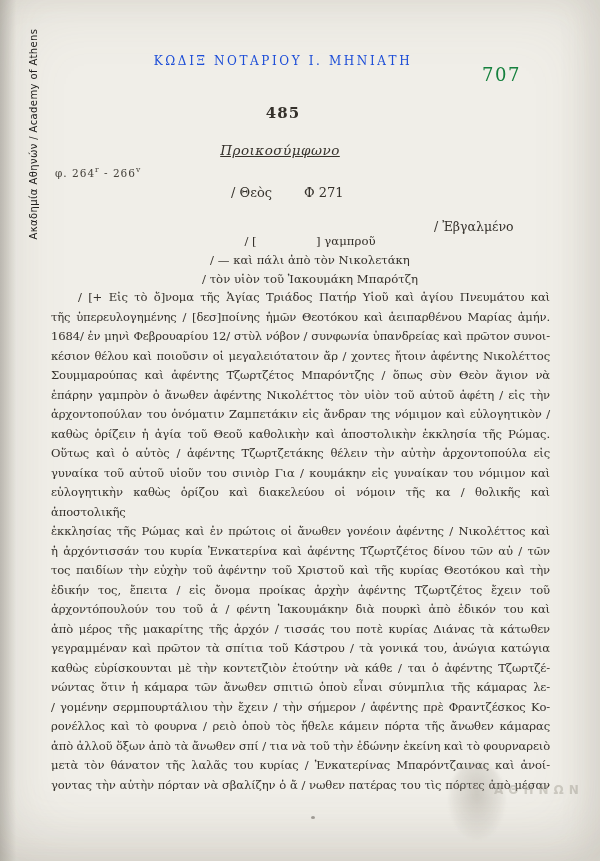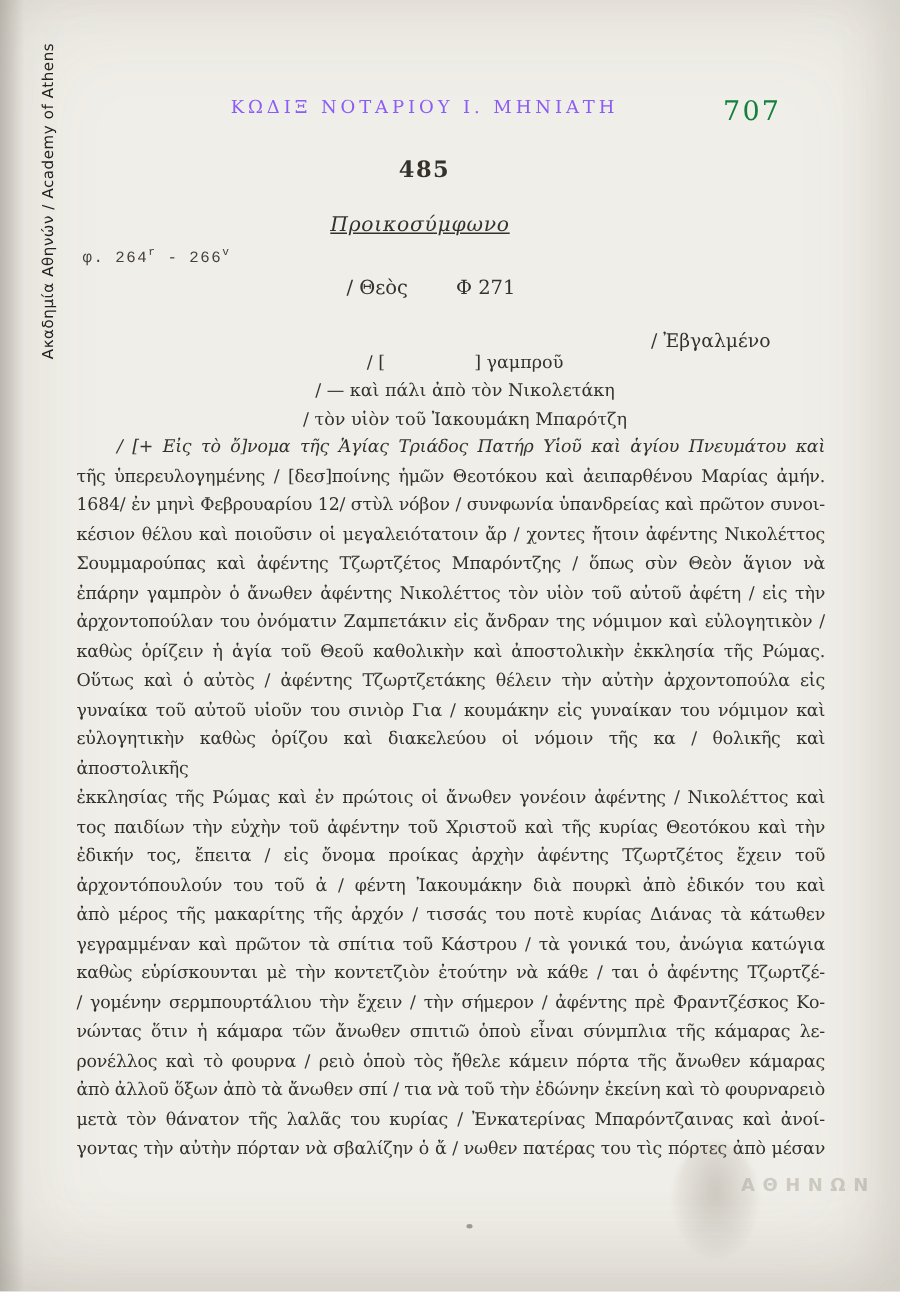--- a/index.html
+++ b/index.html
@@ -32,44 +32,43 @@
   .vertical-mark {
     position: absolute; left: 33px; top: 134px;
     transform: translate(-50%, -50%) rotate(-90deg);
     white-space: nowrap;
     font-family: "DejaVu Sans", sans-serif;
     font-size: 10px; letter-spacing: 0.4px;
     color: #21201e;
   }
 
   .running-head {
-    position: absolute; top: 64px; left: 283px;
+    position: absolute; top: 54px; left: 283px;
     transform: translateX(-50%);
     font-size: 12px; letter-spacing: 2.6px;
-    white-space: nowrap; color: #8b5cf6;
+    white-space: nowrap; color: #1d4ed8;
   }
   .page-number {
     position: absolute; top: 64px; left: 482px;
     font-size: 18px; letter-spacing: 1.5px; color: #15803d;
   }
   .doc-number {
     position: absolute; top: 104px; left: 283px;
     transform: translateX(-50%);
     font-size: 15px; font-weight: bold; letter-spacing: 1px;
   }
   .doc-title {
     position: absolute; top: 142px; left: 280px;
     transform: translateX(-50%);
     font-size: 13.5px; font-style: italic; letter-spacing: 0.5px; text-decoration: underline;
   }
   .folio-note {
     position: absolute; top: 165px; left: 55px;
     font-size: 10.5px; letter-spacing: 1px; color: #45413a;
     white-space: pre;
-    font-family: Liberation Mono, monospace;
   }
   .folio-note sup { font-size: 7.5px; }
   .invocation {
     position: absolute; top: 185px; left: 231px;
     font-size: 13px; display: flex; gap: 32px; white-space: pre;
   }
   .extracted {
     position: absolute; top: 203px; left: 434px;
     font-size: 12.5px;
     margin-top: 16px;
@@ -85,21 +84,21 @@
 
   .body-block {
     position: absolute; top: 288px; left: 51px; width: 499px;
   }
   .body-line {
     font-size: 11.6px; line-height: 19.5px;
     letter-spacing: -0.15px;
     text-align: justify;
     text-align-last: justify;
   }
-  .body-line:first-child { padding-left: 27px; font-style: italic; }
+  .body-line:first-child { padding-left: 27px; }
 
   
   .stamp-blob {
     position: absolute; left: 448px; top: 762px;
     width: 58px; height: 78px;
     background: radial-gradient(ellipse at 50% 40%, rgba(148,142,130,0.38), rgba(148,142,130,0.12) 55%, rgba(148,142,130,0) 75%);
     filter: blur(1.5px);
     border-radius: 50%;
     pointer-events: none;
   }
@@ -154,28 +153,29 @@
       <div class="body-line">1684/ ἐν μηνὶ Φεβρουαρίου 12/ στὺλ νόβον / συνφωνία ὑπανδρείας καὶ πρῶτον συνοι-</div>
       <div class="body-line">κέσιον θέλου καὶ ποιοῦσιν οἱ μεγαλειότατοιν ἄρ / χοντες ἤτοιν ἀφέντης Νικολέττος</div>
       <div class="body-line">Σουμμαρούπας καὶ ἀφέντης Τζωρτζέτος Μπαρόντζης / ὅπως σὺν Θεὸν ἅγιον νὰ</div>
       <div class="body-line">ἐπάρην γαμπρὸν ὁ ἄνωθεν ἀφέντης Νικολέττος τὸν υἱὸν τοῦ αὐτοῦ ἀφέτη / εἰς τὴν</div>
       <div class="body-line">ἀρχοντοπούλαν του ὀνόματιν Ζαμπετάκιν εἰς ἄνδραν της νόμιμον καὶ εὐλογητικὸν /</div>
       <div class="body-line">καθὼς ὁρίζειν ἡ ἁγία τοῦ Θεοῦ καθολικὴν καὶ ἀποστολικὴν ἐκκλησία τῆς Ρώμας.</div>
       <div class="body-line">Οὕτως καὶ ὁ αὐτὸς / ἀφέντης Τζωρτζετάκης θέλειν τὴν αὐτὴν ἀρχοντοπούλα εἰς</div>
       <div class="body-line">γυναίκα τοῦ αὐτοῦ υἱοῦν του σινιὸρ Για / κουμάκην εἰς γυναίκαν του νόμιμον καὶ</div>
       <div class="body-line">εὐλογητικὴν καθὼς ὁρίζου καὶ διακελεύου οἱ νόμοιν τῆς κα / θολικῆς καὶ ἀποστολικῆς</div>
       <div class="body-line">ἐκκλησίας τῆς Ρώμας καὶ ἐν πρώτοις οἱ ἄνωθεν γονέοιν ἀφέντης / Νικολέττος καὶ</div>
+      <div class="body-line">ἡ ἀρχόντισσάν του κυρία Ἐνκατερίνα καὶ ἀφέντης Τζωρτζέτος δίνου τῶν αὐ / τῶν</div>
       <div class="body-line">τος παιδίων τὴν εὐχὴν τοῦ ἀφέντην τοῦ Χριστοῦ καὶ τῆς κυρίας Θεοτόκου καὶ τὴν</div>
       <div class="body-line">ἐδικήν τος, ἔπειτα / εἰς ὄνομα προίκας ἀρχὴν ἀφέντης Τζωρτζέτος ἔχειν τοῦ</div>
       <div class="body-line">ἀρχοντόπουλούν του τοῦ ἀ / φέντη Ἰακουμάκην διὰ πουρκὶ ἀπὸ ἐδικόν του καὶ</div>
       <div class="body-line">ἀπὸ μέρος τῆς μακαρίτης τῆς ἀρχόν / τισσάς του ποτὲ κυρίας Διάνας τὰ κάτωθεν</div>
       <div class="body-line">γεγραμμέναν καὶ πρῶτον τὰ σπίτια τοῦ Κάστρου / τὰ γονικά του, ἀνώγια κατώγια</div>
       <div class="body-line">καθὼς εὑρίσκουνται μὲ τὴν κοντετζιὸν ἐτούτην νὰ κάθε / ται ὁ ἀφέντης Τζωρτζέ-</div>
+      <div class="body-line">νώντας ὅτιν ἡ κάμαρα τῶν ἄνωθεν σπιτιῶ ὁποὺ εἶναι σύνμπλια τῆς κάμαρας λε-</div>
       <div class="body-line">/ γομένην σερμπουρτάλιου τὴν ἔχειν / τὴν σήμερον / ἀφέντης πρὲ Φραντζέσκος Κο-</div>
-      <div class="body-line">νώντας ὅτιν ἡ κάμαρα τῶν ἄνωθεν σπιτιῶ ὁποὺ εἶναι σύνμπλια τῆς κάμαρας λε-</div>
       <div class="body-line">ρονέλλος καὶ τὸ φουρνα / ρειὸ ὁποὺ τὸς ἤθελε κάμειν πόρτα τῆς ἄνωθεν κάμαρας</div>
       <div class="body-line">ἀπὸ ἀλλοῦ ὅξων ἀπὸ τὰ ἄνωθεν σπί / τια νὰ τοῦ τὴν ἐδώνην ἐκείνη καὶ τὸ φουρναρειὸ</div>
       <div class="body-line">μετὰ τὸν θάνατον τῆς λαλᾶς του κυρίας / Ἐνκατερίνας Μπαρόντζαινας καὶ ἀνοί-</div>
       <div class="body-line">γοντας τὴν αὐτὴν πόρταν νὰ σβαλίζην ὁ ἄ / νωθεν πατέρας του τὶς πόρτες ἀπὸ μέσαν</div>
     </div>
 
   <div class="stamp-blob"></div>
   <div class="stamp-text">ΑΘΗΝΩΝ</div>
 
   <div class="speck"></div>

